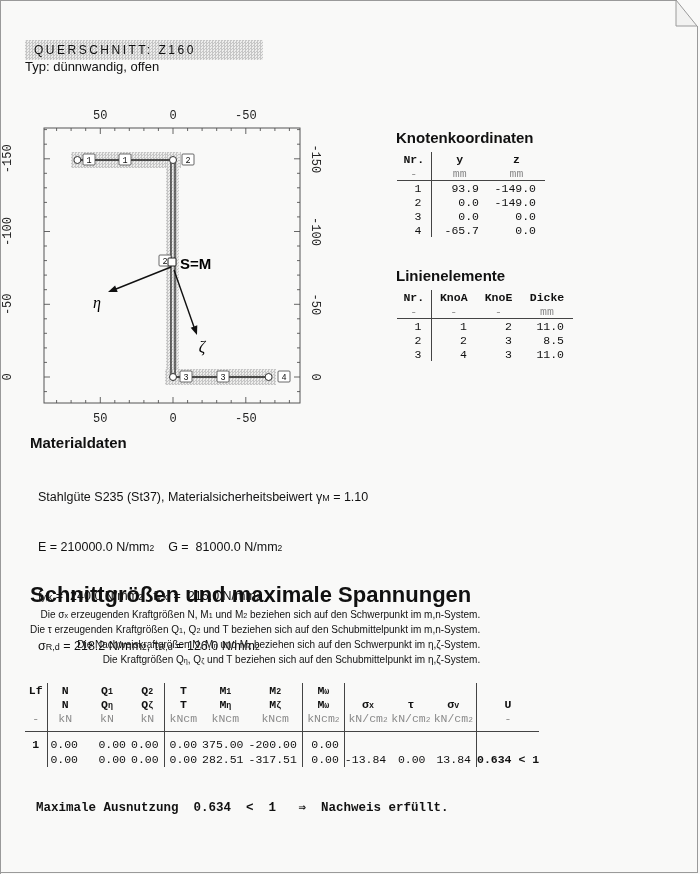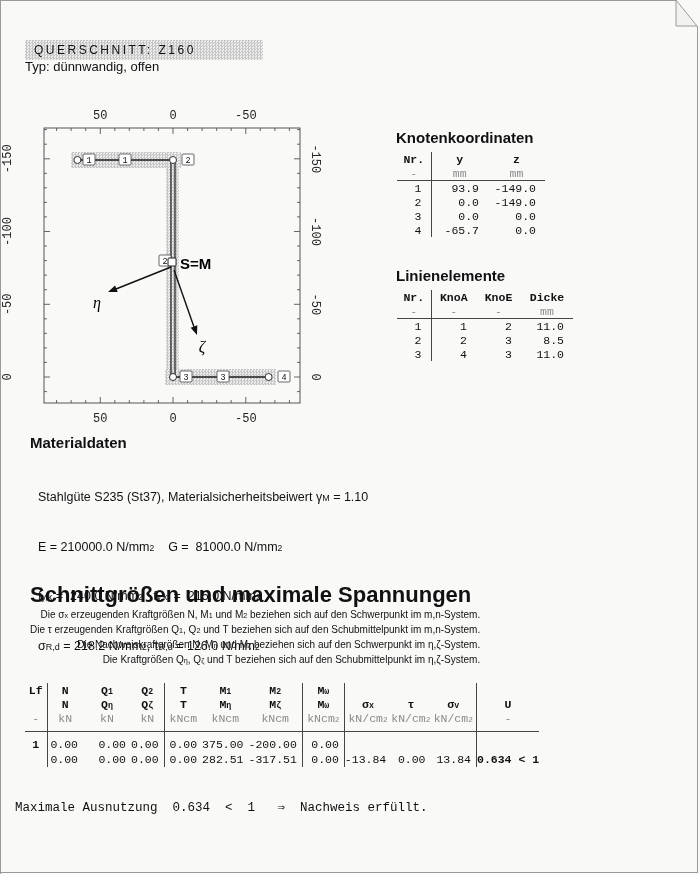--- a/index.html
+++ b/index.html
@@ -54,21 +54,21 @@
   .sg td{text-align:right;height:15px;padding:0 5px 0 0;}
   .sg tbody tr:first-child td{padding-top:5px;}
   .sg td:nth-child(1){text-align:center;font-weight:bold;padding-right:0;}
   .sg td:nth-child(12){text-align:left;font-weight:bold;padding-right:0;white-space:nowrap;}
   .sg tr > *:nth-child(1),.sg tr > *:nth-child(4),.sg tr > *:nth-child(7),
   .sg tr > *:nth-child(8),.sg tr > *:nth-child(11){border-right:1px solid #444;}
 
   sub{font-size:72%;line-height:0;vertical-align:-18%;}
   sup{font-size:68%;line-height:0;vertical-align:32%;}
 
-  .footer{position:absolute;left:15px;top:799px;font-size:12.5px;font-weight:normal;white-space:pre;}
+  .footer{position:absolute;left:36px;top:799px;font-size:12.5px;font-weight:bold;white-space:pre;}
 </style>
 </head>
 <body>
 
 <div class="page">
 
   <div class="edge edge-top"></div>
   <div class="edge edge-left"></div>
   <div class="edge edge-bottom"></div>
   <div class="edge edge-right"></div>

